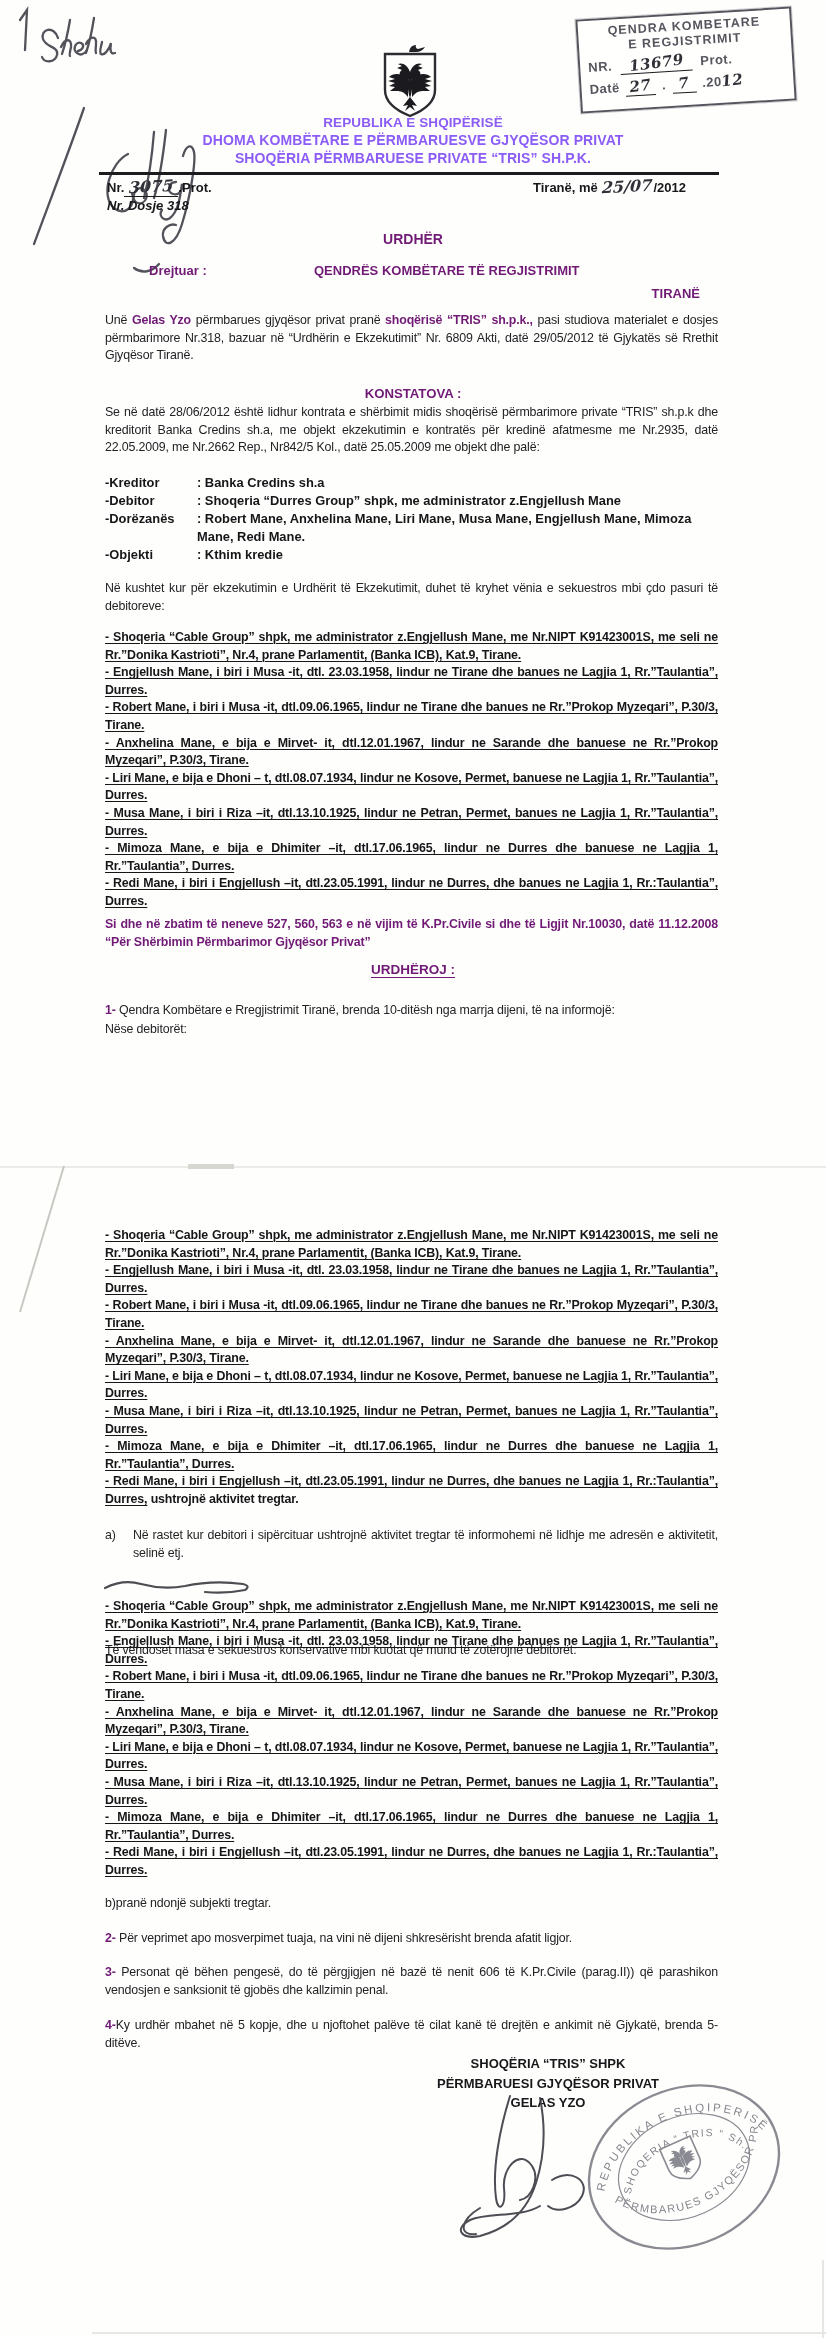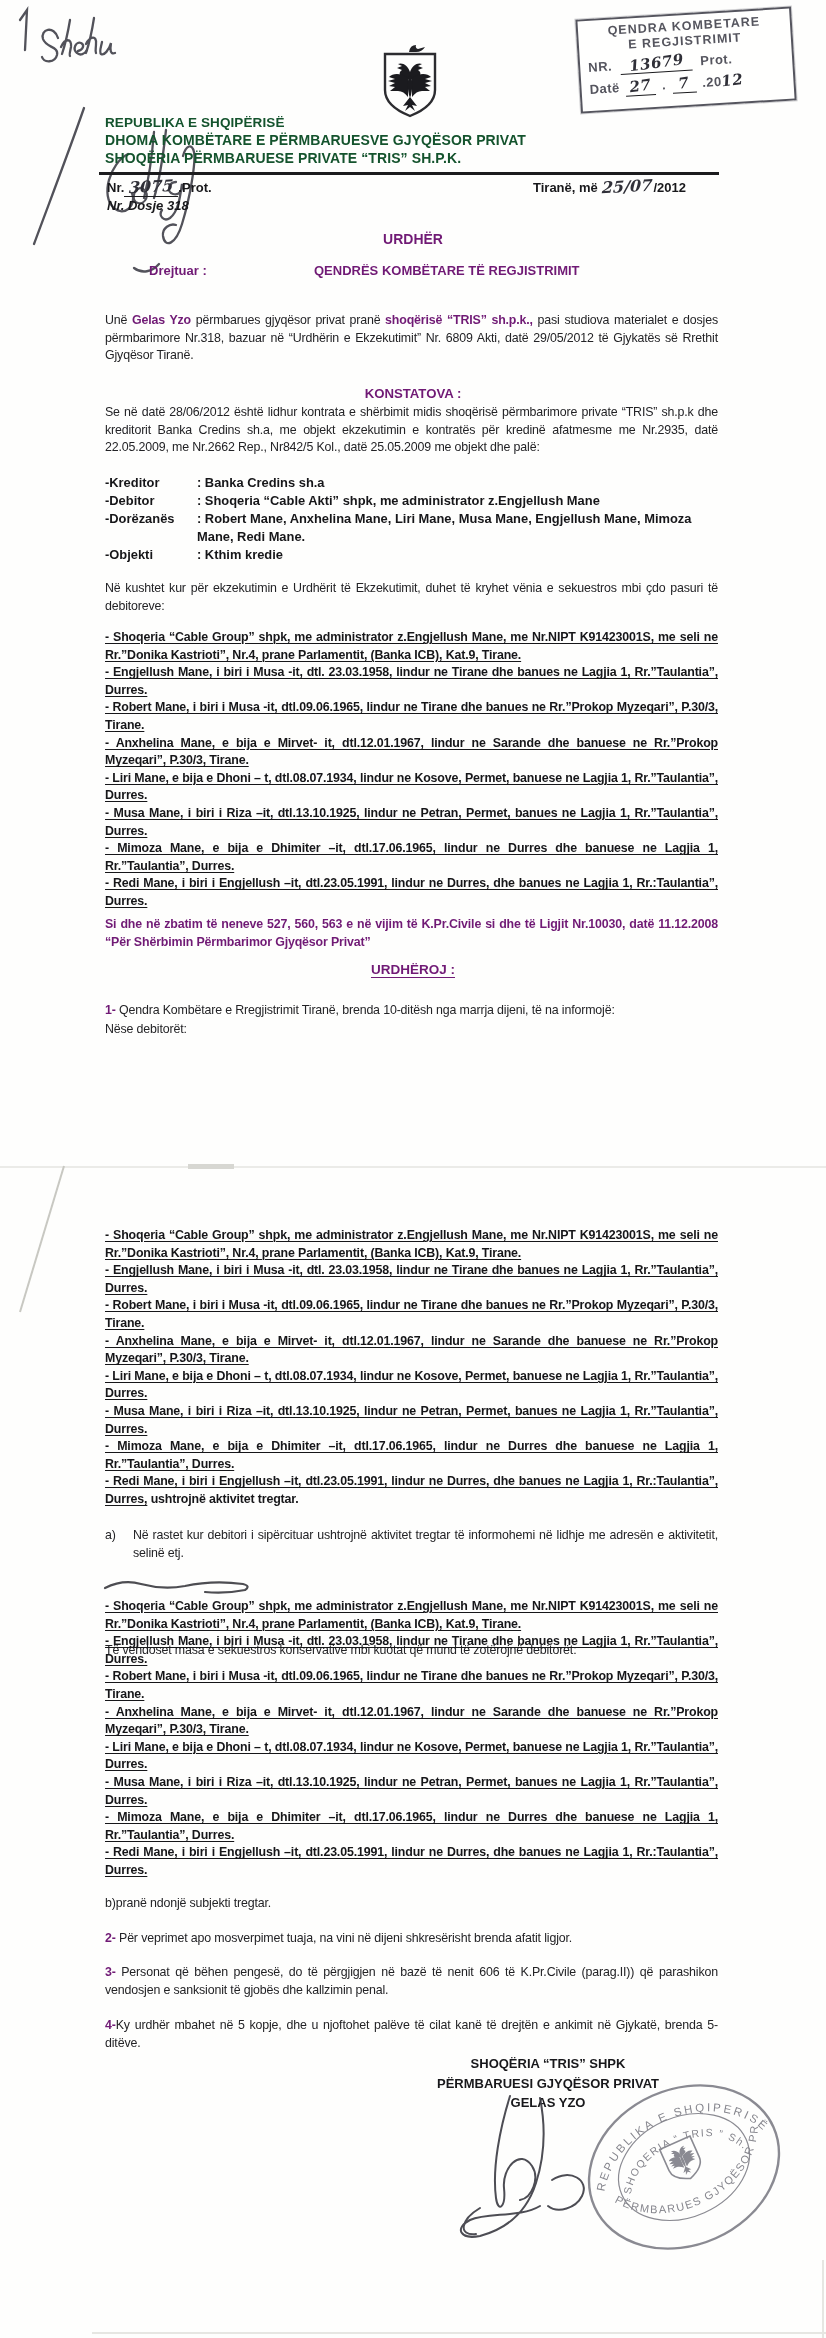--- a/index.html
+++ b/index.html
@@ -5,21 +5,21 @@
 <style>
   html,body{margin:0;padding:0;background:#9a9a9a;}
   #page{position:relative;width:826px;height:2338px;background:#fefefd;overflow:hidden;
         font-family:"Liberation Sans",sans-serif;color:#1f1f22;}
   .abs{position:absolute;}
   .col{left:105px;width:613px;}
   .para{font-size:12.4px;line-height:17.5px;text-align:justify;letter-spacing:-0.15px;color:#232326;}
   .b{font-weight:700;color:#701a75;}
   .center{text-align:center;}
   
-  .hline{font-weight:700;letter-spacing:0.1px;color:#14532d;}
+  .hline{font-weight:700;text-align:center;letter-spacing:0.1px;color:#8b5cf6;}
   .rule{left:99px;width:620px;height:3px;background:#1c1c1e;}
   .metarow{font-size:13px;font-weight:700;color:#18181b;}
   .blank{display:inline-block;border-bottom:1.6px solid #1b1b1e;text-align:center;}
   .hw{font-family:"DejaVu Serif",serif;font-style:italic;color:#303038;display:inline-block;
       transform:rotate(-3deg) skewX(-6deg);}
   
   #reg-stamp{left:578px;top:13px;width:196px;height:84px;border:2.5px solid #55555e;
              transform:rotate(-3.5deg);color:#55555e;font-weight:700;padding:4px 8px 2px 8px;
              box-shadow:0 0 0 1px rgba(85,85,94,.25);background:rgba(255,255,255,.6);}
   #reg-stamp .l{text-align:center;font-size:12.5px;letter-spacing:1px;line-height:15px;}
@@ -110,35 +110,36 @@
     <span>Tiranë, më </span><span class="blank" style="width:52px;border-bottom:none;"><span class="hw" style="font-size:16px;">25/07</span></span><span>/2012</span>
   </div>
   <div class="abs metarow" style="left:107px;top:198px;font-style:italic;">Nr. Dosje 318</div>
 
   <div class="abs b center" style="left:105px;top:231px;width:616px;font-size:14px;">URDHËR</div>
 
   <div class="abs" style="left:107px;top:263px;width:613px;display:flex;padding-left:42px;">
     <span class="b" style="width:165px;font-size:13px;">Drejtuar :</span>
     <span class="b" style="font-size:13px;">QENDRËS KOMBËTARE TË  REGJISTRIMIT</span>
   </div>
+  <div class="abs b" style="left:105px;top:286px;width:595px;text-align:right;font-size:13px;">TIRANË</div>
 
   <p class="abs col para" style="top:312px;margin:0;">
     <span>Unë </span><span class="b">Gelas Yzo</span><span> përmbarues gjyqësor privat pranë </span><span class="b">shoqërisë “TRIS” sh.p.k.,</span><span> pasi studiova materialet e dosjes përmbarimore Nr.318, bazuar në “Urdhërin e Ekzekutimit” Nr. 6809 Akti, datë 29/05/2012 të Gjykatës së Rrethit Gjyqësor Tiranë.</span>
   </p>
 
   <div class="abs b center" style="left:105px;top:386px;width:616px;font-size:13.2px;">KONSTATOVA :</div>
   <p class="abs col para" style="top:404px;margin:0;">Se në datë 28/06/2012 është lidhur kontrata e shërbimit midis shoqërisë përmbarimore private “TRIS” sh.p.k  dhe kreditorit Banka Credins sh.a, me objekt ekzekutimin e kontratës për kredinë afatmesme me Nr.2935, datë 22.05.2009, me Nr.2662 Rep., Nr842/5 Kol., datë 25.05.2009 me objekt dhe palë:</p>
 
   <div id="parties" class="abs col" style="top:474px;">
 
       <div>-Kreditor</div>
       <div>: Banka Credins sh.a</div>
 
       <div>-Debitor</div>
-      <div>: Shoqeria “Cable Akti” shpk, me administrator z.Engjellush Mane</div>
+      <div>: Shoqeria “Durres Group” shpk, me administrator z.Engjellush Mane</div>
 
       <div>-Dorëzanës</div>
       <div>:  Robert Mane, Anxhelina Mane, Liri Mane, Musa Mane, Engjellush Mane, Mimoza Mane,  Redi Mane.</div>
 
       <div>-Objekti</div>
       <div>: Kthim kredie</div>
     </div>
 
   <p class="abs col para" style="top:580px;margin:0;">Në kushtet kur për ekzekutimin e Urdhërit të Ekzekutimit, duhet të kryhet vënia e sekuestros mbi çdo pasuri të debitoreve:</p>
 

